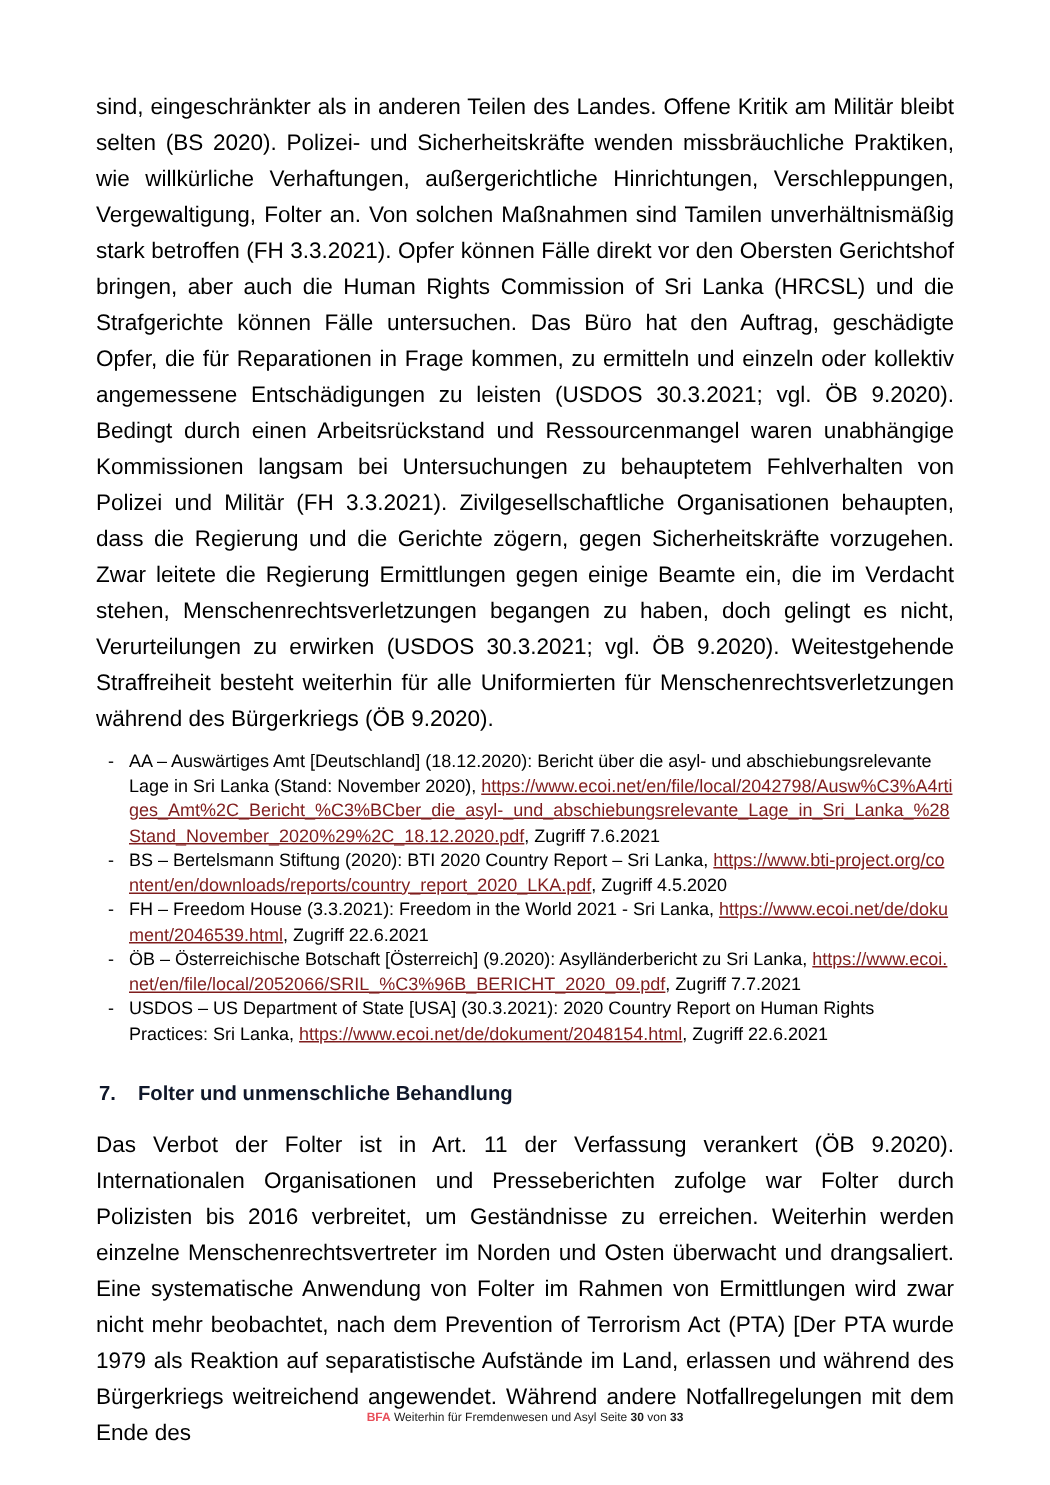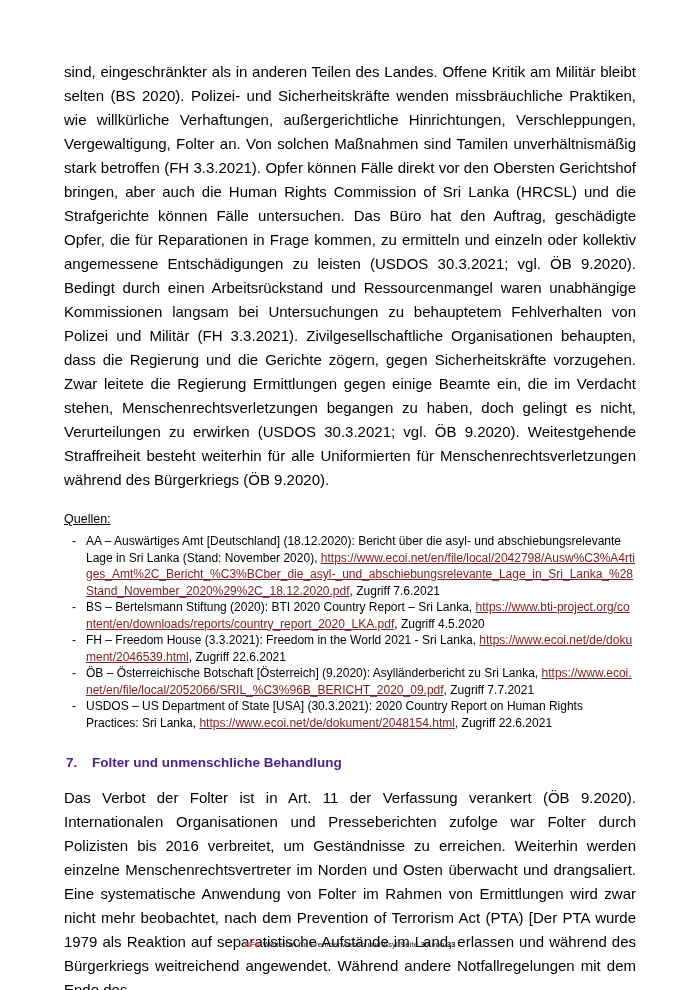--- a/index.html
+++ b/index.html
@@ -51,21 +51,21 @@
     flex: 1;
     min-width: 0;
   }
   a.link {
     color: #7f1d1d;
     text-decoration: underline;
     word-break: break-all;
     cursor: pointer;
   }
   h2.section-heading {
-    color: #4c1d95;
+    color: #0f172a;
     font-size: 13.5px;
     font-weight: bold;
     margin: 24px 0 16px 2px;
   }
   h2.section-heading .num {
     display: inline-block;
     width: 26px;
   }
   .footer {
     position: absolute;
@@ -86,23 +86,20 @@
     font-weight: bold;
   }
 </style>
 </head>
 <body>
 
 <div class="content">
 
   <p class="body-par">sind, eingeschränkter als in anderen Teilen des Landes. Offene Kritik am Militär bleibt selten (BS 2020). Polizei- und Sicherheitskräfte wenden missbräuchliche Praktiken, wie willkürliche Verhaftungen, außergerichtliche Hinrichtungen, Verschleppungen, Vergewaltigung, Folter an. Von solchen Maßnahmen sind Tamilen unverhältnismäßig stark betroffen (FH 3.3.2021). Opfer können Fälle direkt vor den Obersten Gerichtshof bringen, aber auch die Human Rights Commission of Sri Lanka (HRCSL) und die Strafgerichte können Fälle untersuchen. Das Büro hat den Auftrag, geschädigte Opfer, die für Reparationen in Frage kommen, zu ermitteln und einzeln oder kollektiv angemessene Entschädigungen zu leisten (USDOS 30.3.2021; vgl. ÖB 9.2020). Bedingt durch einen Arbeitsrückstand und Ressourcenmangel waren unabhängige Kommissionen langsam bei Untersuchungen zu behauptetem Fehlverhalten von Polizei und Militär (FH 3.3.2021). Zivilgesellschaftliche Organisationen behaupten, dass die Regierung und die Gerichte zögern, gegen Sicherheitskräfte vorzugehen. Zwar leitete die Regierung Ermittlungen gegen einige Beamte ein, die im Verdacht stehen, Menschenrechtsverletzungen begangen zu haben, doch gelingt es nicht, Verurteilungen zu erwirken (USDOS 30.3.2021; vgl. ÖB 9.2020). Weitestgehende Straffreiheit besteht weiterhin für alle Uniformierten für Menschenrechtsverletzungen während des Bürgerkriegs (ÖB 9.2020).</p>
 
-  <div class="quellen-heading">
-    <span>Quellen:</span>
-  </div>
 
   <ul class="sources">
       <li class="source-item">
         <span class="dash">-</span>
         <span class="src-content"><span>AA – Auswärtiges Amt [Deutschland] (18.12.2020): Bericht über die asyl- und abschiebungsrelevante Lage in Sri Lanka (Stand: November 2020), </span><a class="link" href="#">https://www.ecoi.net/en/file/local/2042798/Ausw%C3%A4rtiges_Amt%2C_Bericht_%C3%BCber_die_asyl-_und_abschiebungsrelevante_Lage_in_Sri_Lanka_%28Stand_November_2020%29%2C_18.12.2020.pdf</a><span>, Zugriff 7.6.2021</span></span>
       </li>
       <li class="source-item">
         <span class="dash">-</span>
         <span class="src-content"><span>BS – Bertelsmann Stiftung (2020): BTI 2020 Country Report – Sri Lanka, </span><a class="link" href="#">https://www.bti-project.org/content/en/downloads/reports/country_report_2020_LKA.pdf</a><span>, Zugriff 4.5.2020</span></span>
       </li>

